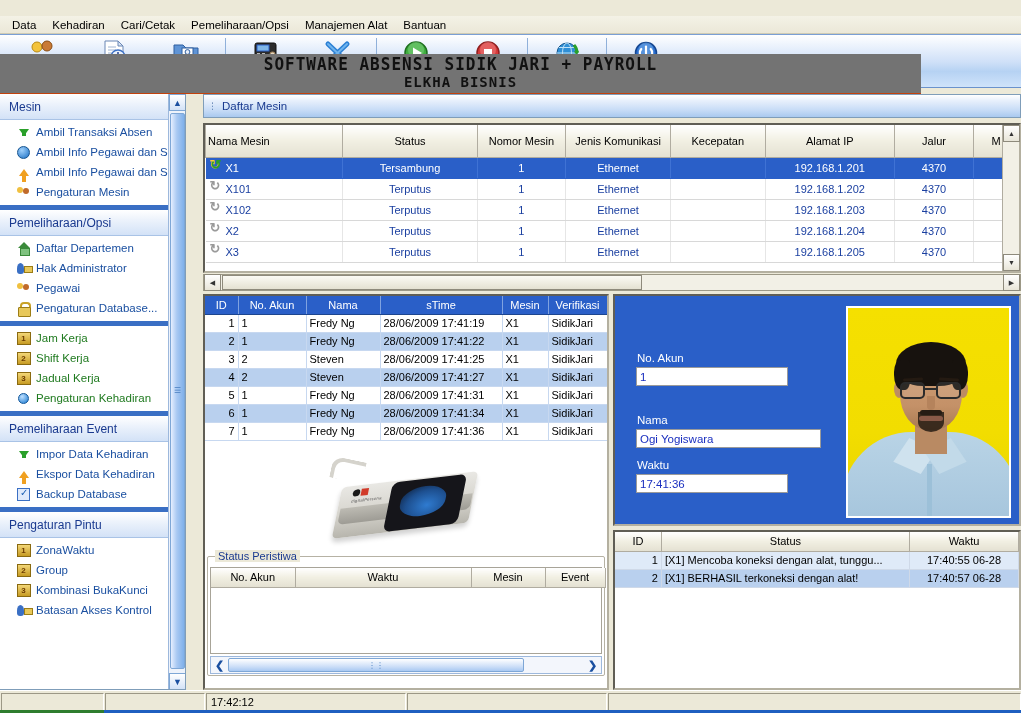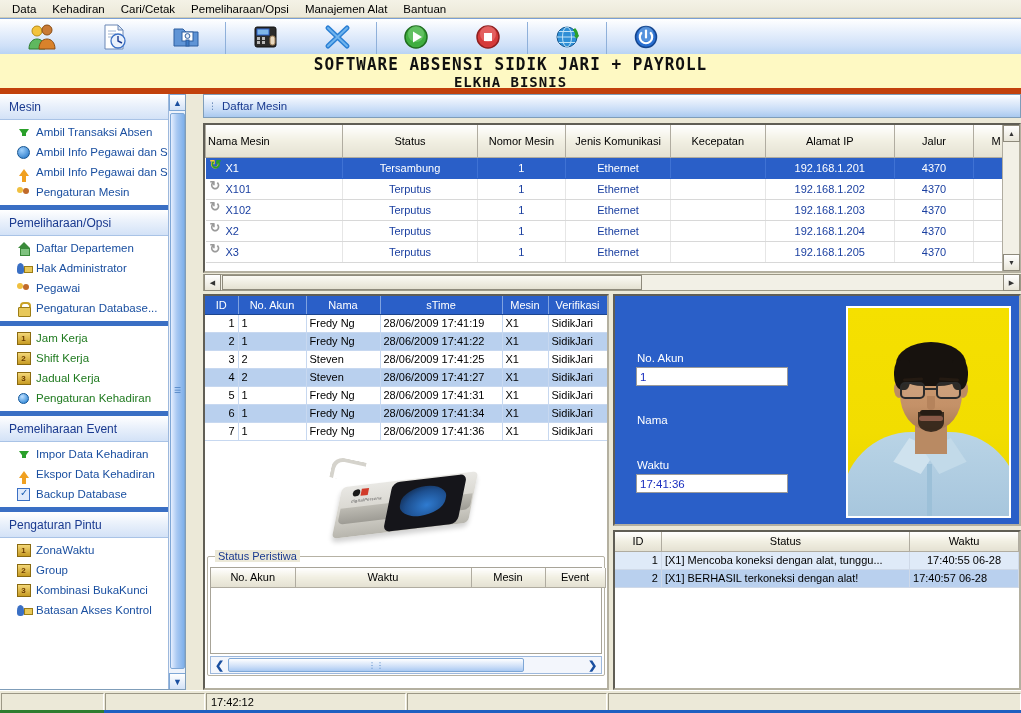--- a/index.html
+++ b/index.html
@@ -12,20 +12,21 @@
   }
   * { box-sizing: border-box; }
 
   
   #menubar {
     height: 18px;
     background: linear-gradient(#f4f2e6, #ebe8d8);
     display: flex; align-items: center;
     padding-left: 4px;
     border-bottom: 1px solid #cfcbb4;
+    margin-top: 16px;
   }
   .menu-item {
     padding: 2px 8px;
     font-size: 11.5px;
     color: #000;
     white-space: nowrap;
     cursor: default;
   }
 
   
@@ -44,23 +45,23 @@
     align-items: center; justify-content: flex-start;
     padding-top: 3px;
     cursor: default;
   }
   .tool-ico { height: 30px; display:flex; align-items:center; justify-content:center; }
   .tool-lbl { font-size: 11px; color:#000; margin-top:1px; white-space:nowrap; }
   .tool-sep { width:1px; height:46px; background:#8fb0da; margin:3px 3px 0 3px; }
 
   
   #title-banner {
-    position:absolute; left:0; top:54px; width:1021px; height:40px;
-    background:#fef9c3;
-    border-bottom:6px solid #c2410c;
+    position:absolute; left:0; top:54px; width:921px; height:40px;
+    background:#737373;
+    border-bottom:1px solid #c2410c;
     overflow:hidden;
   }
   .banner-line {
     text-align:center;
     font-family:"DejaVu Sans Mono", monospace;
     font-weight:bold;
     color:#111;
     letter-spacing:1px;
   }
   #banner1 { font-size:16px; line-height:19px; padding-top:1px;
@@ -926,20 +927,21 @@
           <div class="blue-arrow">❯</div>
         </div>
       </div>
     </div>
 
     <div id="empcard">
       <div class="fld-label" style="left:22px; top:56px;">No. Akun</div>
       <div class="fld-input" style="left:21px; top:71px; width:152px;">1</div>
 
       <div class="fld-label" style="left:22px; top:118px;">Nama</div>
+      <div class="fld-input" style="left:21px; top:133px; width:185px;">Ogi Yogiswara</div>
 
       <div class="fld-label" style="left:22px; top:163px;">Waktu</div>
       <div class="fld-input" style="left:21px; top:178px; width:152px;">17:41:36</div>
 
       <div id="photo">
         <div class="shoulders"></div>
         <div class="collarL"></div>
           <div class="collarR"></div>
         <div class="placket"></div>
         <div class="neck"></div>
@@ -977,21 +979,21 @@
           </thead>
         <tbody id="st-body">
             <tr>
               <td class="num">1</td>
               <td>[X1] Mencoba koneksi dengan alat, tunggu...</td>
               <td style="text-align: center;">17:40:55 06-28</td>
             </tr>
             <tr class="alt">
               <td class="num">2</td>
               <td>[X1] BERHASIL terkoneksi dengan alat!</td>
-              <td style="text-align: left; margin-top: 14px;">17:40:57 06-28</td>
+              <td style="text-align: center; margin-top: 14px;">17:40:57 06-28</td>
             </tr>
           </tbody>
       </table>
     </div>
 
   </div>
 </div>
 
 <div id="statusbar">
   <div class="sb-panel" id="sb1"></div>

